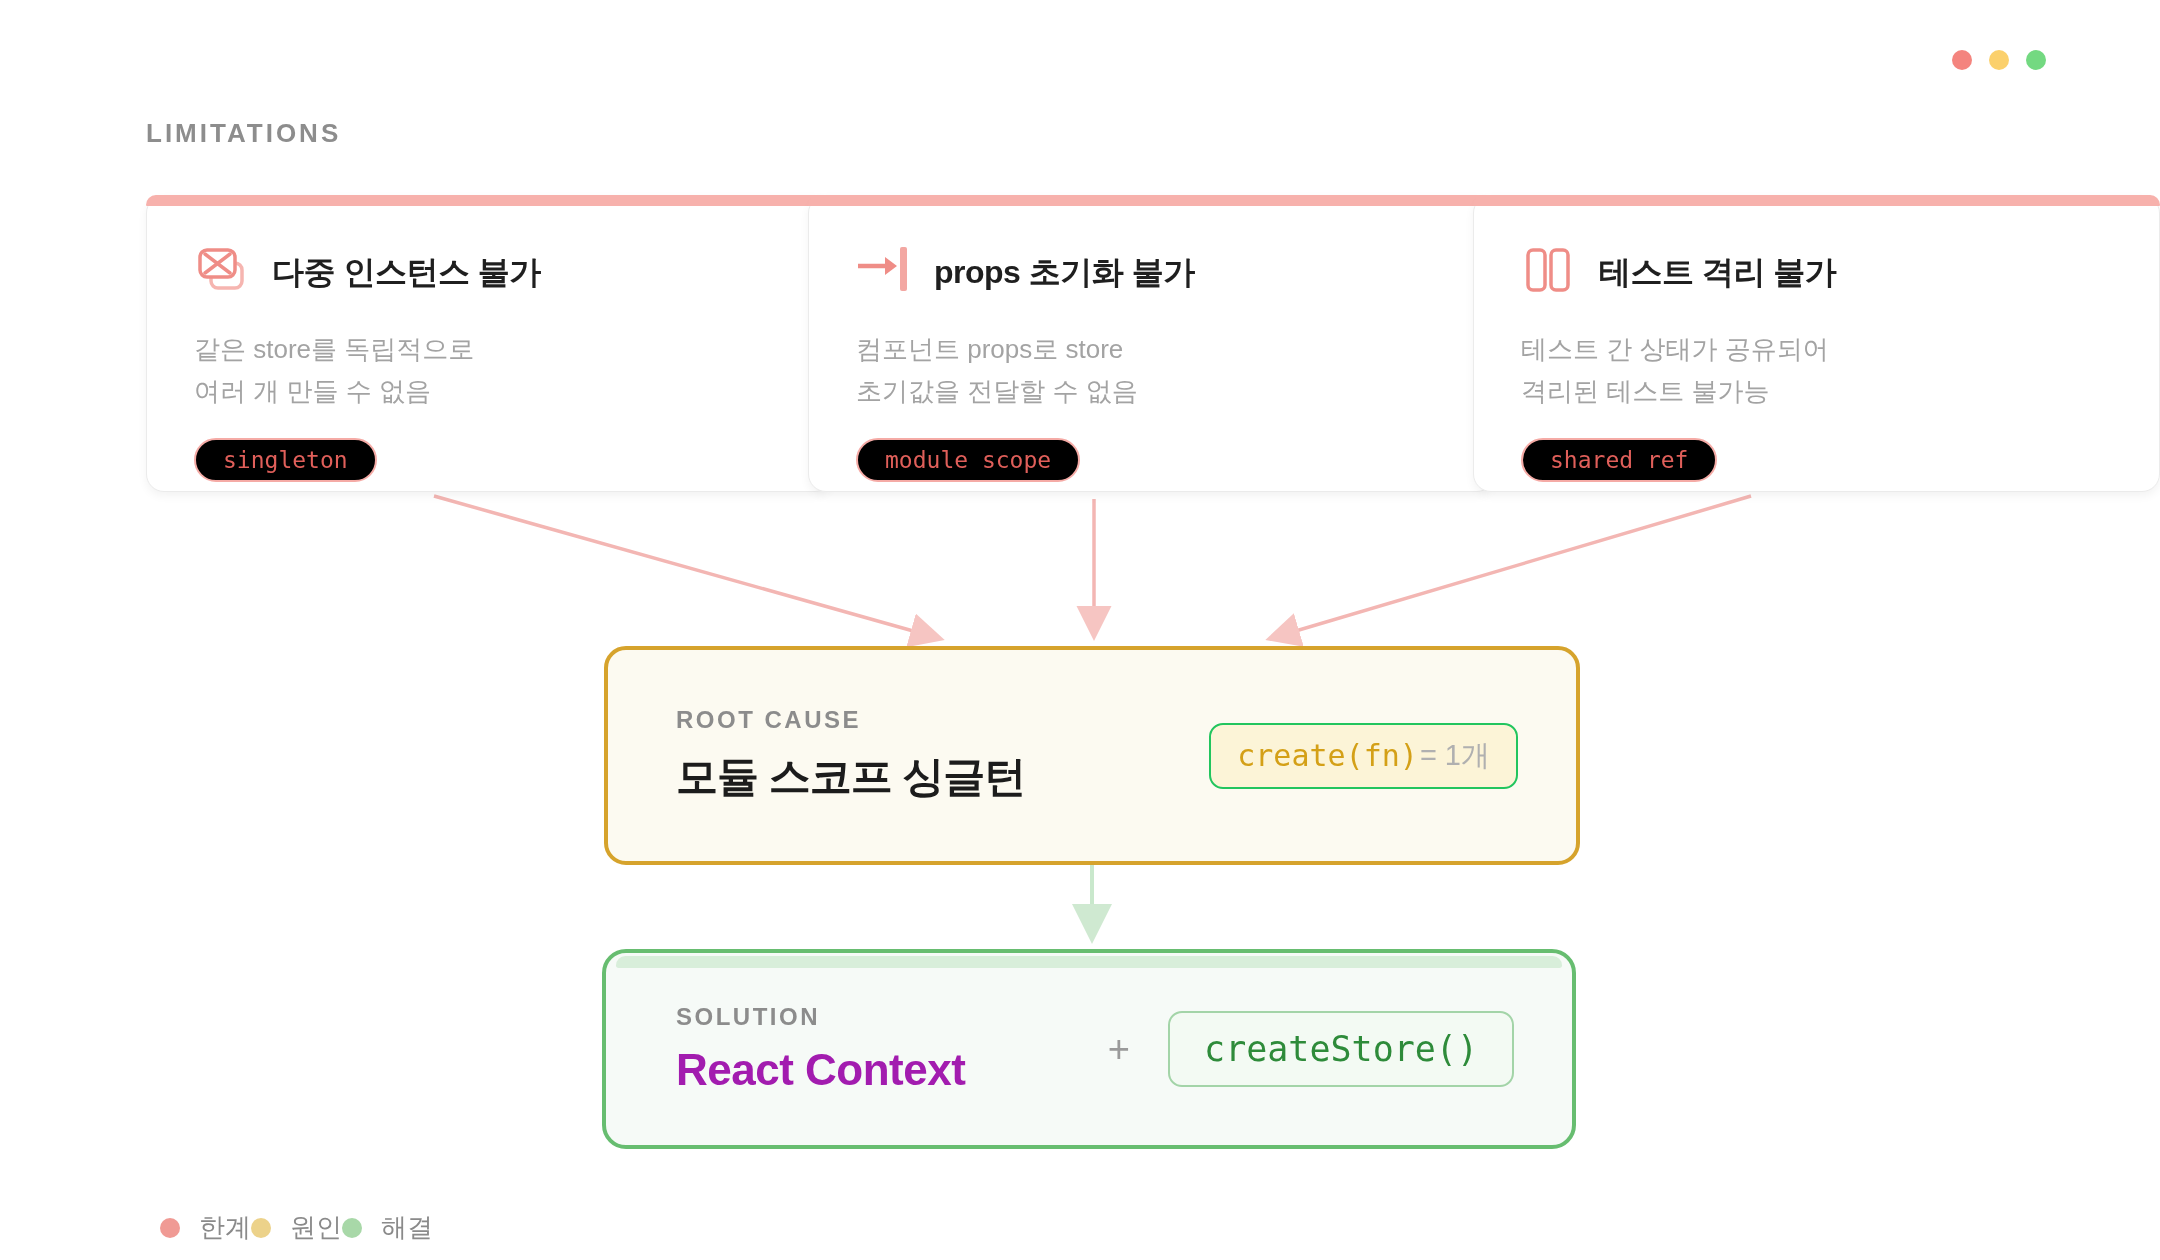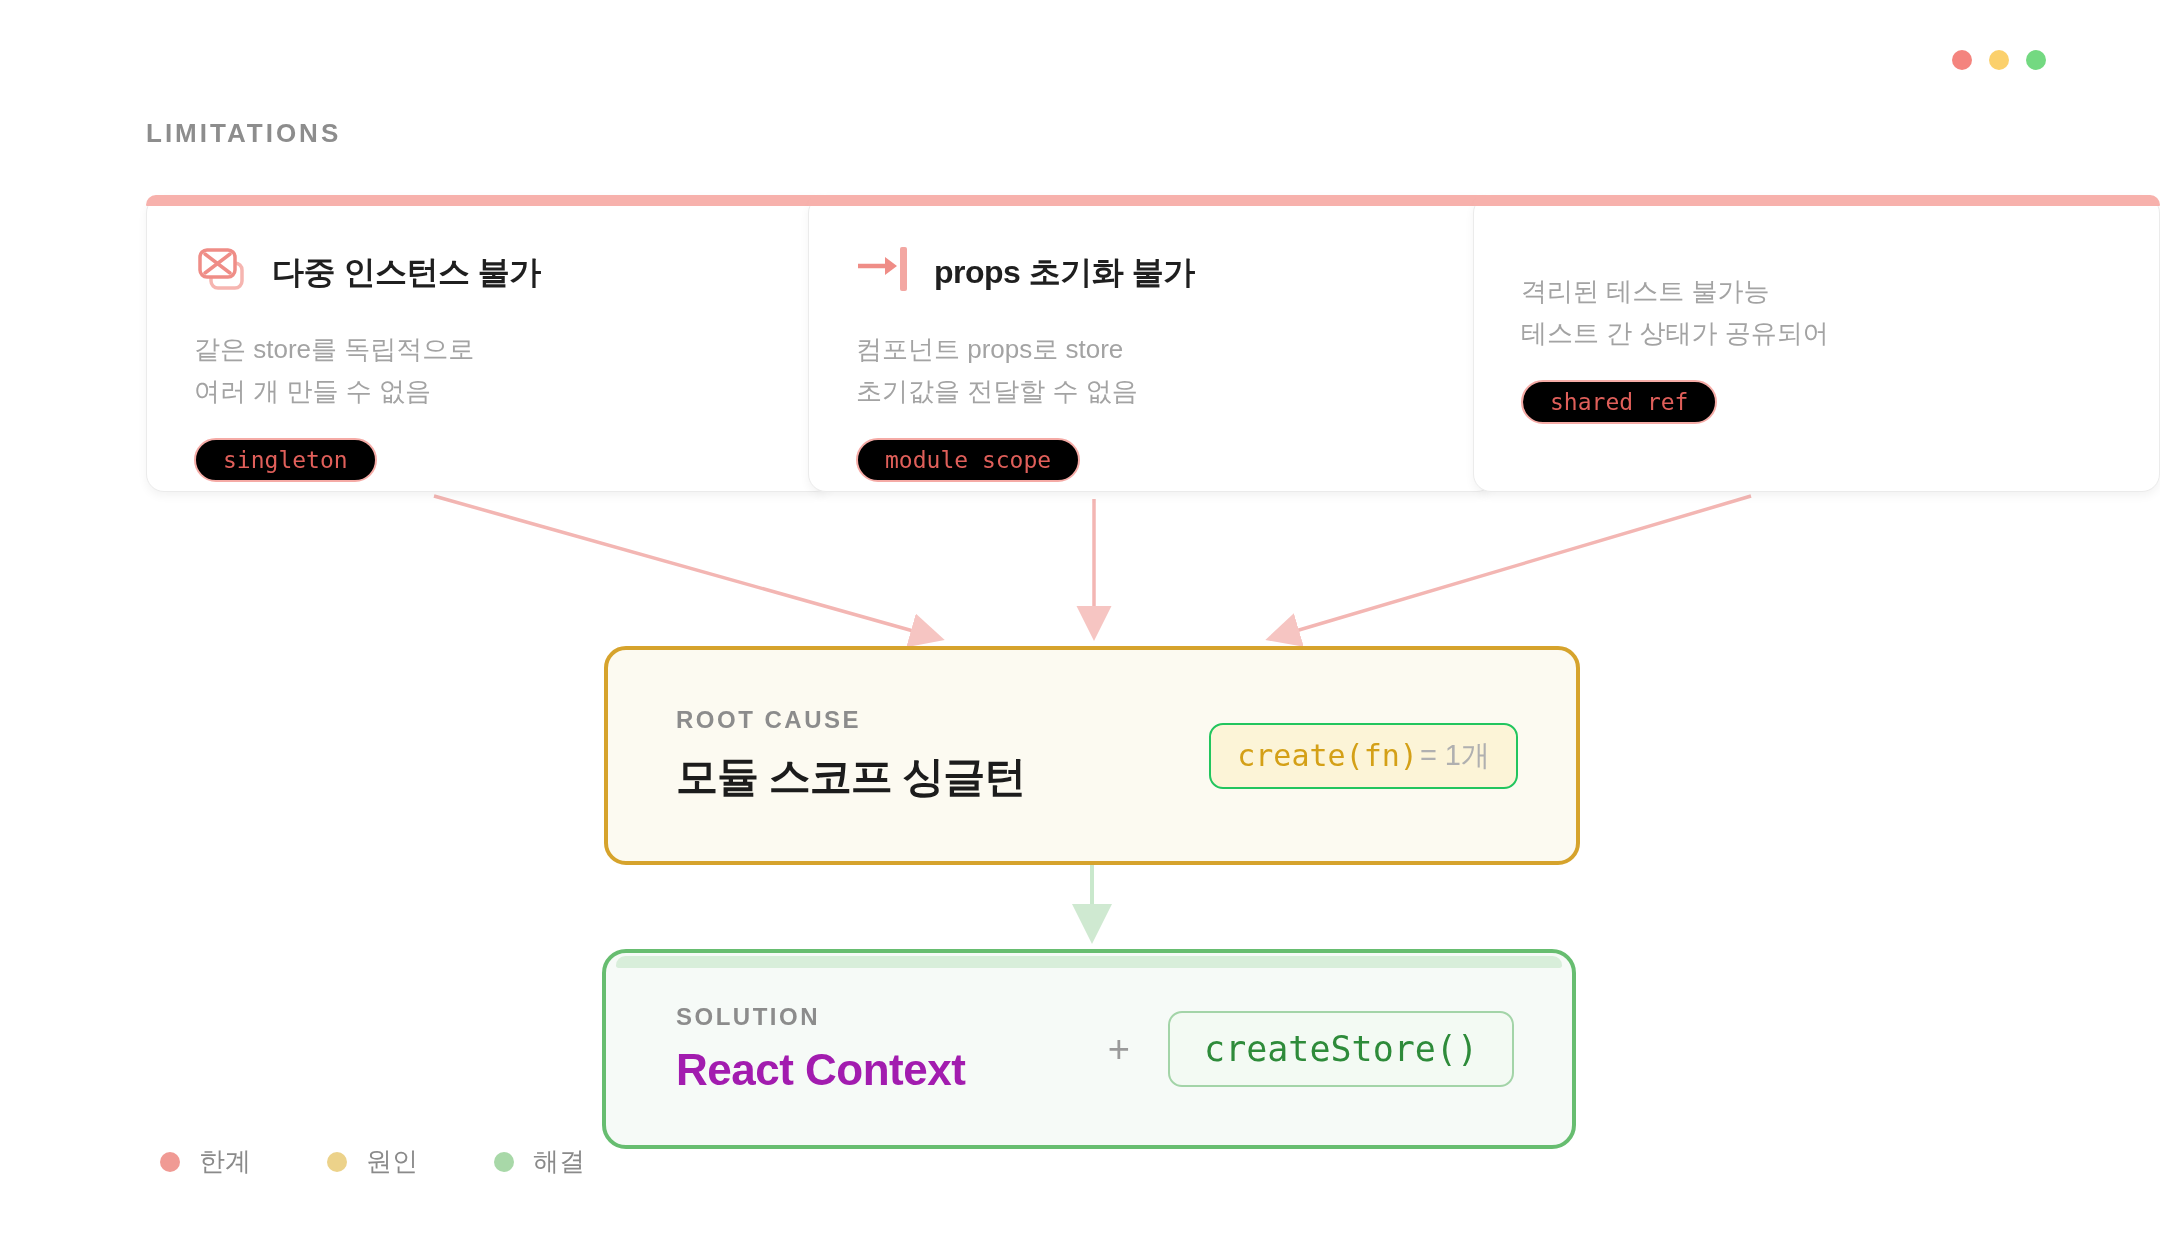--- a/index.html
+++ b/index.html
@@ -70,21 +70,21 @@
   .solution-title { margin-top:14px; font-size:44px; font-weight:bold; color:#a21caf; letter-spacing:-0.5px; }
   .solution-right { margin-left:auto; display:flex; align-items:center; gap:38px; }
   .plus-sign { font-size:38px; color:#9a9a9a; }
   .solution-chip {
     display:flex; align-items:center; height:76px;
     background:#f3faf3; border:2.5px solid #a3d4a8; border-radius:14px;
     padding:16px 34px; font-size:35px; color:#2e8b3a; white-space:nowrap;
   }
 
   
-  .legend { position:absolute; left:160px; top:1144px; display:flex; gap:76px; }
+  .legend { position:absolute; left:160px; top:1210px; display:flex; }
   .legend-item { display:flex; align-items:center; gap:19px; }
   .legend-label { font-size:26px; color:#8a8a8a; }
 
   .arrows { position:absolute; left:0; top:0; width:2160px; height:1260px; pointer-events:none; }
 </style>
 </head>
 <body>
 
 <div class="canvas">
 
@@ -150,23 +150,32 @@
         <div>컴포넌트 props로 store</div>
         <div>초기값을 전달할 수 없음</div>
       </div>
       <div class="badge mono">module scope</div>
     </div>
   </div>
 
   <div class="card" style="left:1473px">
     <div class="card-bar"></div>
     <div class="card-inner">
+      <div class="card-title-row">
+        <span>
+          <svg width="54" height="54" viewBox="0 0 54 54" fill="none">
+            <rect x="7" y="6" width="17" height="40" rx="5" stroke="#ef8d87" stroke-width="3.5"></rect>
+            <rect x="30" y="6" width="17" height="40" rx="5" stroke="#ef8d87" stroke-width="3.5"></rect>
+          </svg>
+        </span>
+        <span class="card-title">테스트 격리 불가</span>
+      </div>
       <div class="card-body">
+        <div>테스트 간 상태가 공유되어</div>
         <div>격리된 테스트 불가능</div>
-        <div>테스트 간 상태가 공유되어</div>
       </div>
       <div class="badge mono">shared ref</div>
     </div>
   </div>
 
   <div class="root-box">
     <div>
       <div class="box-label">ROOT CAUSE</div>
       <div class="root-title">모듈 스코프 싱글턴</div>
     </div>

